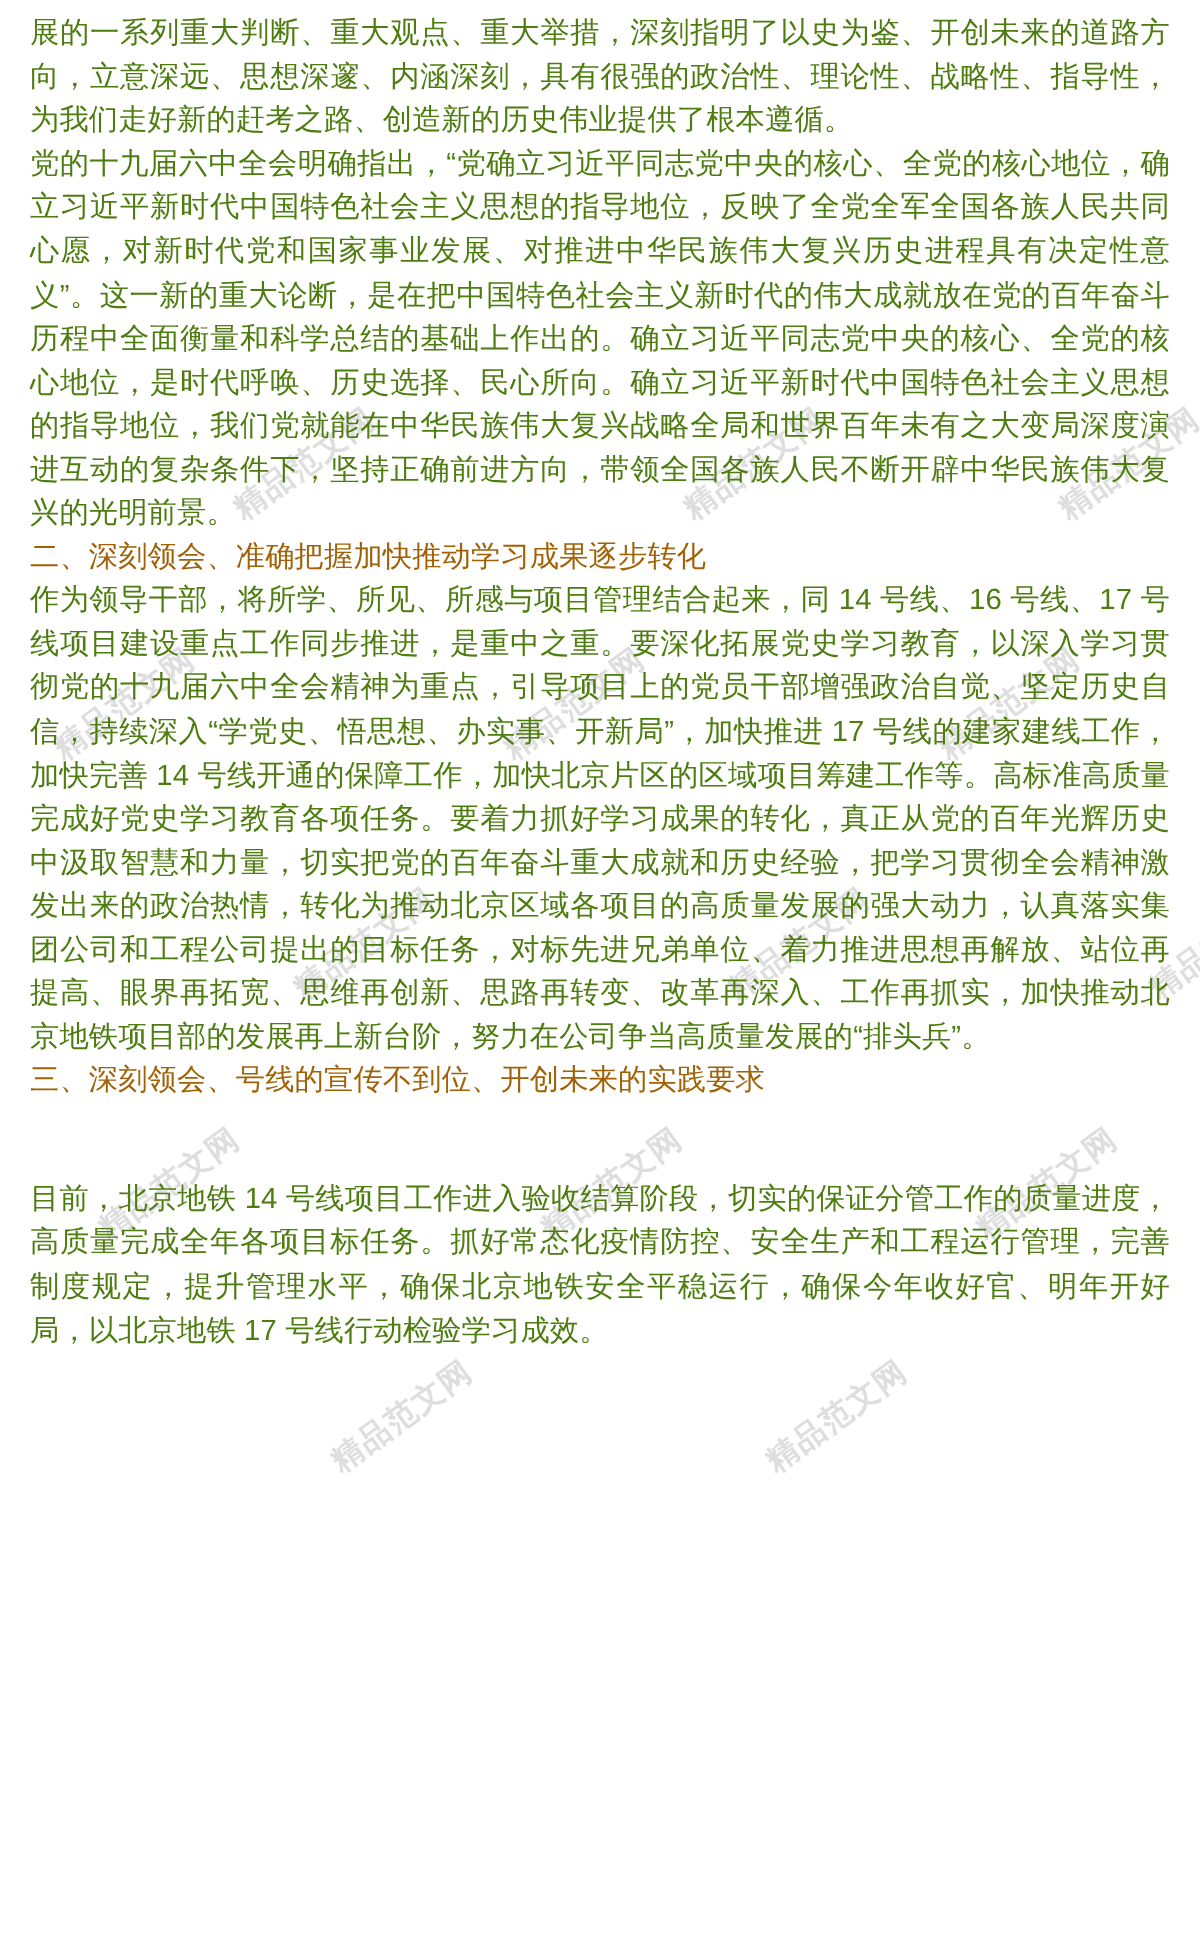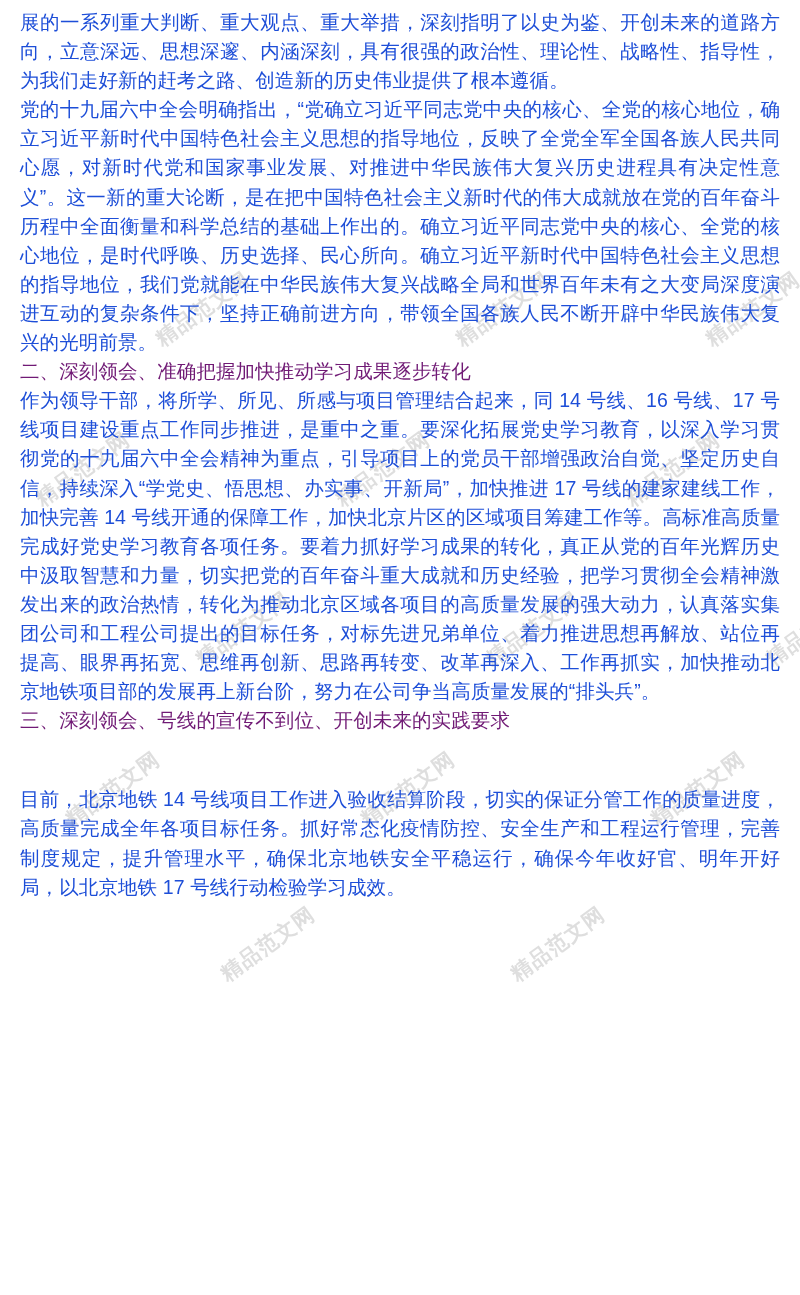--- a/index.html
+++ b/index.html
@@ -39,32 +39,32 @@
   
   #content {
     position: relative;
     z-index: 1;
     padding: 8px 20px 0 20px;
   }
   p.para {
     margin: 0;
     font-size: 19.5px;
     line-height: 29.1px;
-    color: #1d4ed8;
+    color: #4d7c0f;
     text-align: justify;
     text-justify: inter-ideograph;
     text-indent: 0;
     word-break: break-all;
     letter-spacing: 0.1px;
   }
   p.heading {
     margin: 0;
     font-size: 19.5px;
     line-height: 29.1px;
-    color: #701a75;
+    color: #a16207;
     text-align: left;
     white-space: nowrap;
     letter-spacing: 0.1px;
   }
   .spacer {
     height: 50px;
   }
 </style>
 </head>
 <body>

